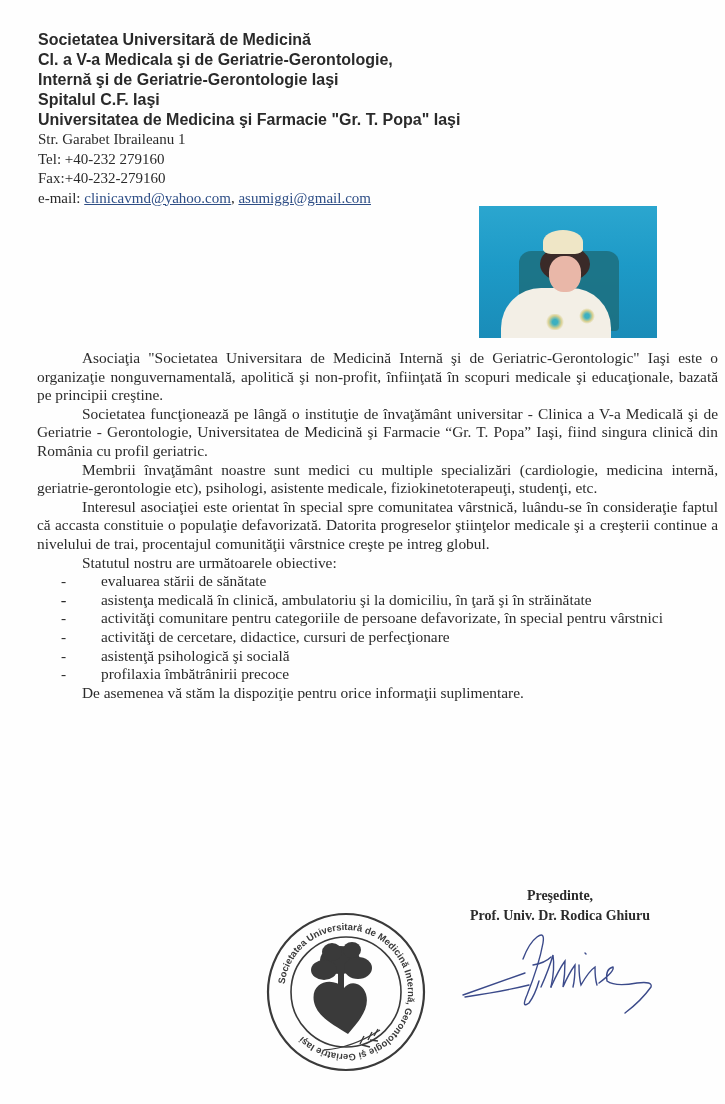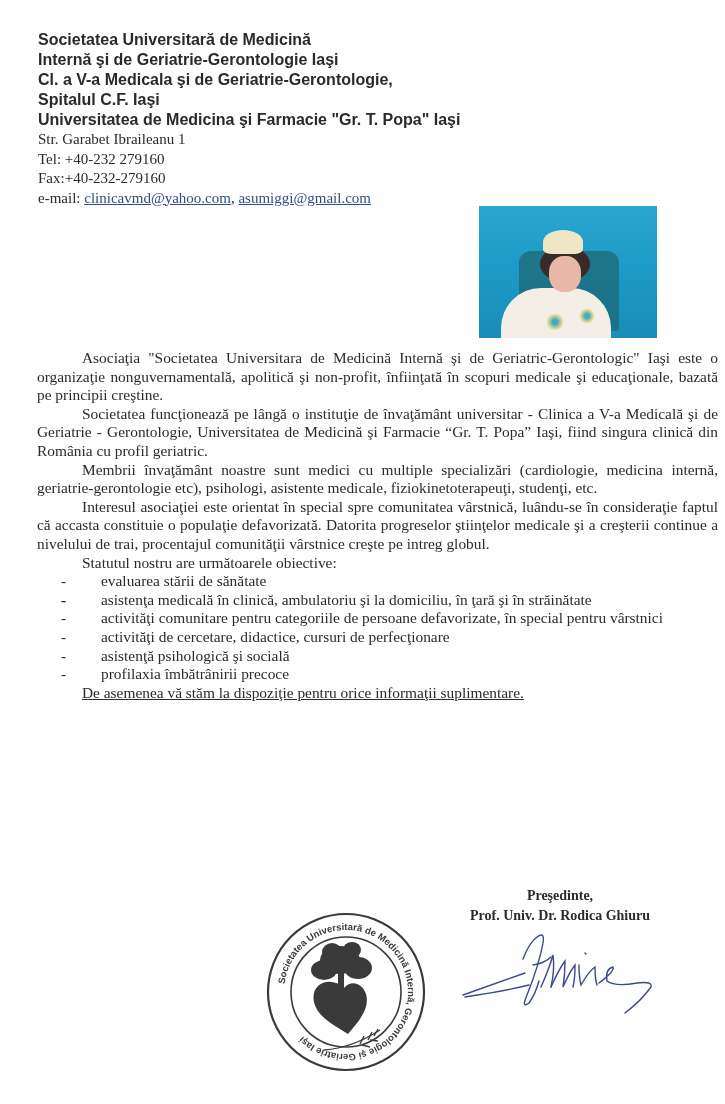--- a/index.html
+++ b/index.html
@@ -41,22 +41,22 @@
   .sign-title { position: absolute; left: 448px; top: 886px; width: 224px; text-align: center;
     font-family: "Liberation Serif", serif; font-weight: bold; font-size: 14px; line-height: 20px; color: #2b2b2b; }
   .stamp { position: absolute; left: 262px; top: 908px; width: 168px; height: 168px; }
   .signature { position: absolute; left: 455px; top: 925px; width: 210px; height: 90px; }
 </style>
 </head>
 <body>
 
 <div class="header">
   <div class="hdr-bold">Societatea Universitară de Medicină</div>
+  <div class="hdr-bold">Cl. a V-a Medicala şi de Geriatrie-Gerontologie,</div>
   <div class="hdr-bold">Internă şi de Geriatrie-Gerontologie Iaşi</div>
-  <div class="hdr-bold">Cl. a V-a Medicala şi de Geriatrie-Gerontologie,</div>
   <div class="hdr-bold">Spitalul C.F. Iaşi</div>
   <div class="hdr-bold">Universitatea de Medicina şi Farmacie "Gr. T. Popa" Iaşi</div>
   <div class="hdr-plain">Str. Garabet Ibraileanu 1</div>
   <div class="hdr-plain">Tel: +40-232 279160</div>
   <div class="hdr-plain">Fax:+40-232-279160</div>
   <div class="hdr-plain">
     <span>e-mail: </span><span class="email-link">clinicavmd@yahoo.com</span><span>, </span><span class="email-link">asumiggi@gmail.com</span>
   </div>
 </div>
 
@@ -78,21 +78,21 @@
   <p class="para" style="margin-top:0;margin-bottom:0;">Statutul nostru are următoarele obiective:</p>
   <ul class="objs">
     <li><span class="dash">-</span><span>evaluarea stării de sănătate</span></li>
     <li><span class="dash">-</span></li>
     <li><span class="dash">-</span><span>asistenţa medicală în clinică, ambulatoriu şi la domiciliu, în ţară şi în străinătate</span></li>
     <li><span class="dash">-</span><span>activităţi comunitare pentru categoriile de persoane defavorizate, în special pentru vârstnici</span></li>
     <li><span class="dash">-</span><span>activităţi de cercetare, didactice, cursuri de perfecţionare</span></li>
     <li><span class="dash">-</span><span>asistenţă psihologică şi socială</span></li>
     <li><span class="dash">-</span><span>profilaxia îmbătrânirii precoce</span></li>
   </ul>
-  <p class="para" style="margin-top:0;margin-bottom:0;text-decoration:underline;">De asemenea vă stăm la dispoziţie pentru orice informaţii suplimentare.</p>
+  <p class="para" style="margin-top:0;margin-bottom:0;">De asemenea vă stăm la dispoziţie pentru orice informaţii suplimentare.</p>
 </div>
 
 <div class="sign-title">
   <div>Preşedinte,</div>
   <div>Prof. Univ. Dr. Rodica Ghiuru</div>
 </div>
 
 <svg class="stamp" viewBox="0 0 168 168">
   <defs>
     <path id="stampArc" d="M 84 84 m -62 0 a 62 62 0 1 1 124 0 a 62 62 0 1 1 -124 0"></path>

